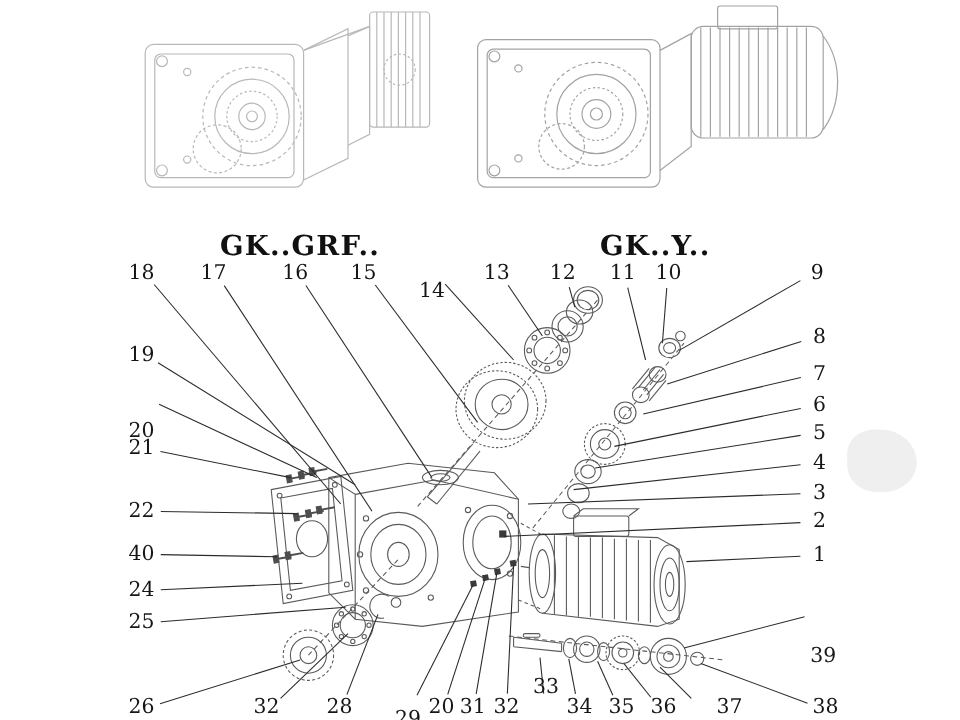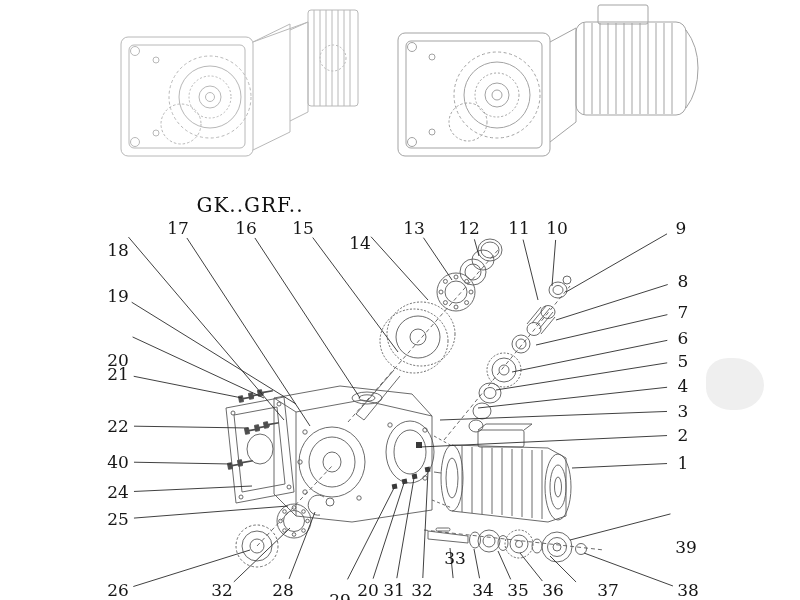--- a/index.html
+++ b/index.html
@@ -1,21 +1,21 @@
 <!DOCTYPE html>
 <html><head>
 <meta charset="utf-8">
 <style>
   * { margin:0; padding:0; box-sizing:border-box; }
   html,body { width:800px; height:600px; background:#ffffff; overflow:hidden;
               font-family:"DejaVu Serif", serif; }
   .stage { position:relative; width:800px; height:600px; background:#fff; }
   svg.layer { position:absolute; left:0; top:0; }
-  .title { position:absolute; transform:translate(-50%,-50%); font-weight:400;
-           font-size:20px; color:#111; letter-spacing:1px; white-space:nowrap; }
+  .title { position:absolute; transform:translate(-50%,-50%); font-weight:700;
+           font-size:23px; color:#111; letter-spacing:1px; white-space:nowrap; }
   .callout { position:absolute; transform:translate(-50%,-50%); font-size:17px;
              color:#161616; line-height:1; }
   #leader-lines line { stroke:#2b2b2b; stroke-width:0.9; }
   .watermark { position:absolute; left:706px; top:358px; width:58px; height:52px;
                background:#efefef; border-radius:40% 55% 50% 45%; }
 </style>
 </head>
 <body>
 
 <div class="stage">
@@ -289,40 +289,41 @@
       <div class="callout" style="left: 683px; top: 281px;">8</div>
       <div class="callout" style="left: 681px; top: 228px;">9</div>
       <div class="callout" style="left: 557px; top: 228px;">10</div>
       <div class="callout" style="left: 519px; top: 228px;">11</div>
       <div class="callout" style="left: 469px; top: 228px;">12</div>
       <div class="callout" style="left: 414px; top: 228px;">13</div>
       <div class="callout" style="left: 360px; top: 243px;">14</div>
       <div class="callout" style="left: 303px; top: 228px;">15</div>
       <div class="callout" style="left: 246px; top: 228px;">16</div>
       <div class="callout" style="left: 178px; top: 228px;">17</div>
-      <div class="callout" style="left: 118px; top: 228px; margin-top: 22px;">18</div>
+      <div class="callout" style="left: 118px; top: 228px;">18</div>
       <div class="callout" style="left: 118px; top: 296px;">19</div>
       <div class="callout" style="left: 118px; top: 332px; margin-top: 28px;">20</div>
       <div class="callout" style="left: 118px; top: 374px;">21</div>
       <div class="callout" style="left: 118px; top: 426px;">22</div>
       <div class="callout" style="left: 118px; top: 462px;">40</div>
       <div class="callout" style="left: 118px; top: 492px;">24</div>
       <div class="callout" style="left: 118px; top: 519px;">25</div>
       <div class="callout" style="left: 118px; top: 590px;">26</div>
       <div class="callout" style="left: 222px; top: 590px;">32</div>
       <div class="callout" style="left: 283px; top: 590px;">28</div>
       <div class="callout" style="left: 340px; top: 600px; text-align: center;">29</div>
       <div class="callout" style="left: 368px; top: 590px;">20</div>
       <div class="callout" style="left: 394px; top: 590px;">31</div>
       <div class="callout" style="left: 422px; top: 590px;">32</div>
-      <div class="callout" style="left: 455px; top: 558px;">33</div>
+      <div class="callout" style="left: 455px; top: 573px;">33</div>
       <div class="callout" style="left: 483px; top: 590px;">34</div>
       <div class="callout" style="left: 518px; top: 590px;">35</div>
       <div class="callout" style="left: 553px; top: 590px;">36</div>
       <div class="callout" style="left: 608px; top: 590px;">37</div>
       <div class="callout" style="left: 688px; top: 590px;">38</div>
       <div class="callout" style="left: 686px; top: 511px; margin-top: 36px;">39</div>
     </div>
 
   <div class="title" style="left:250px; top:205px;">GK..GRF..</div>
+  <div class="title" style="left:546px; top:205px;">GK..Y..</div>
 
   <div class="watermark"></div>
 </div>
 
 </body></html>

